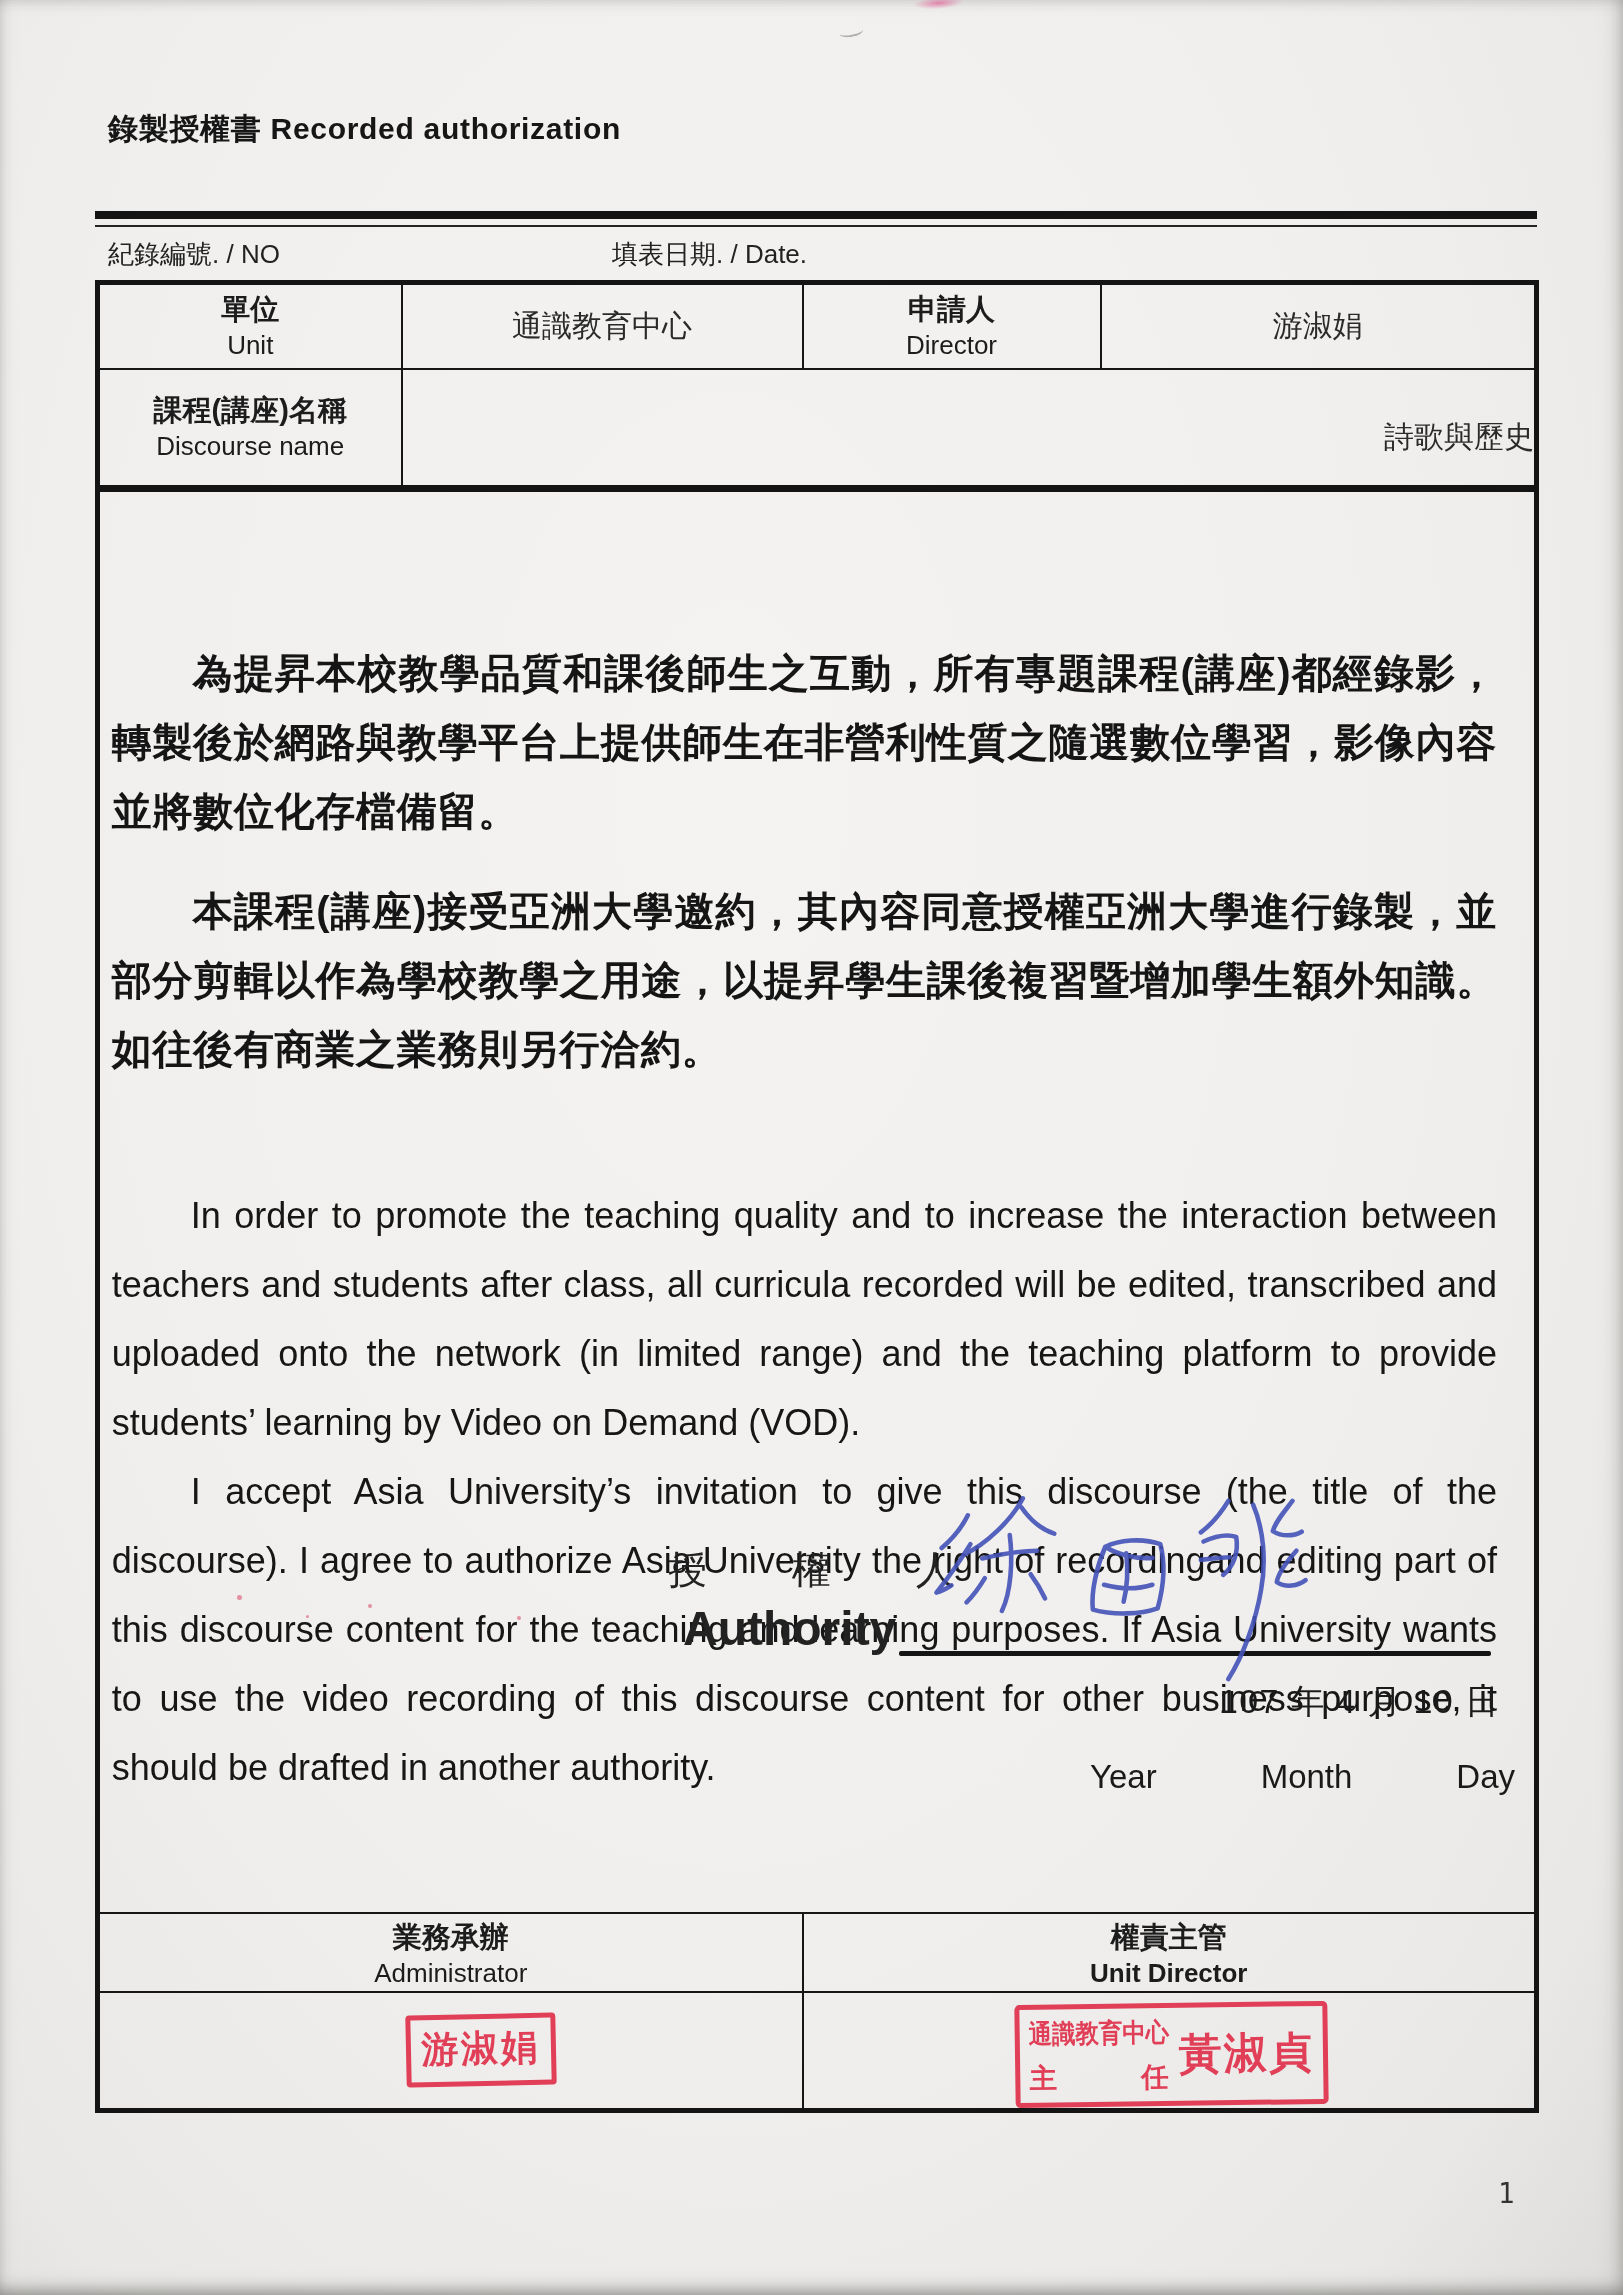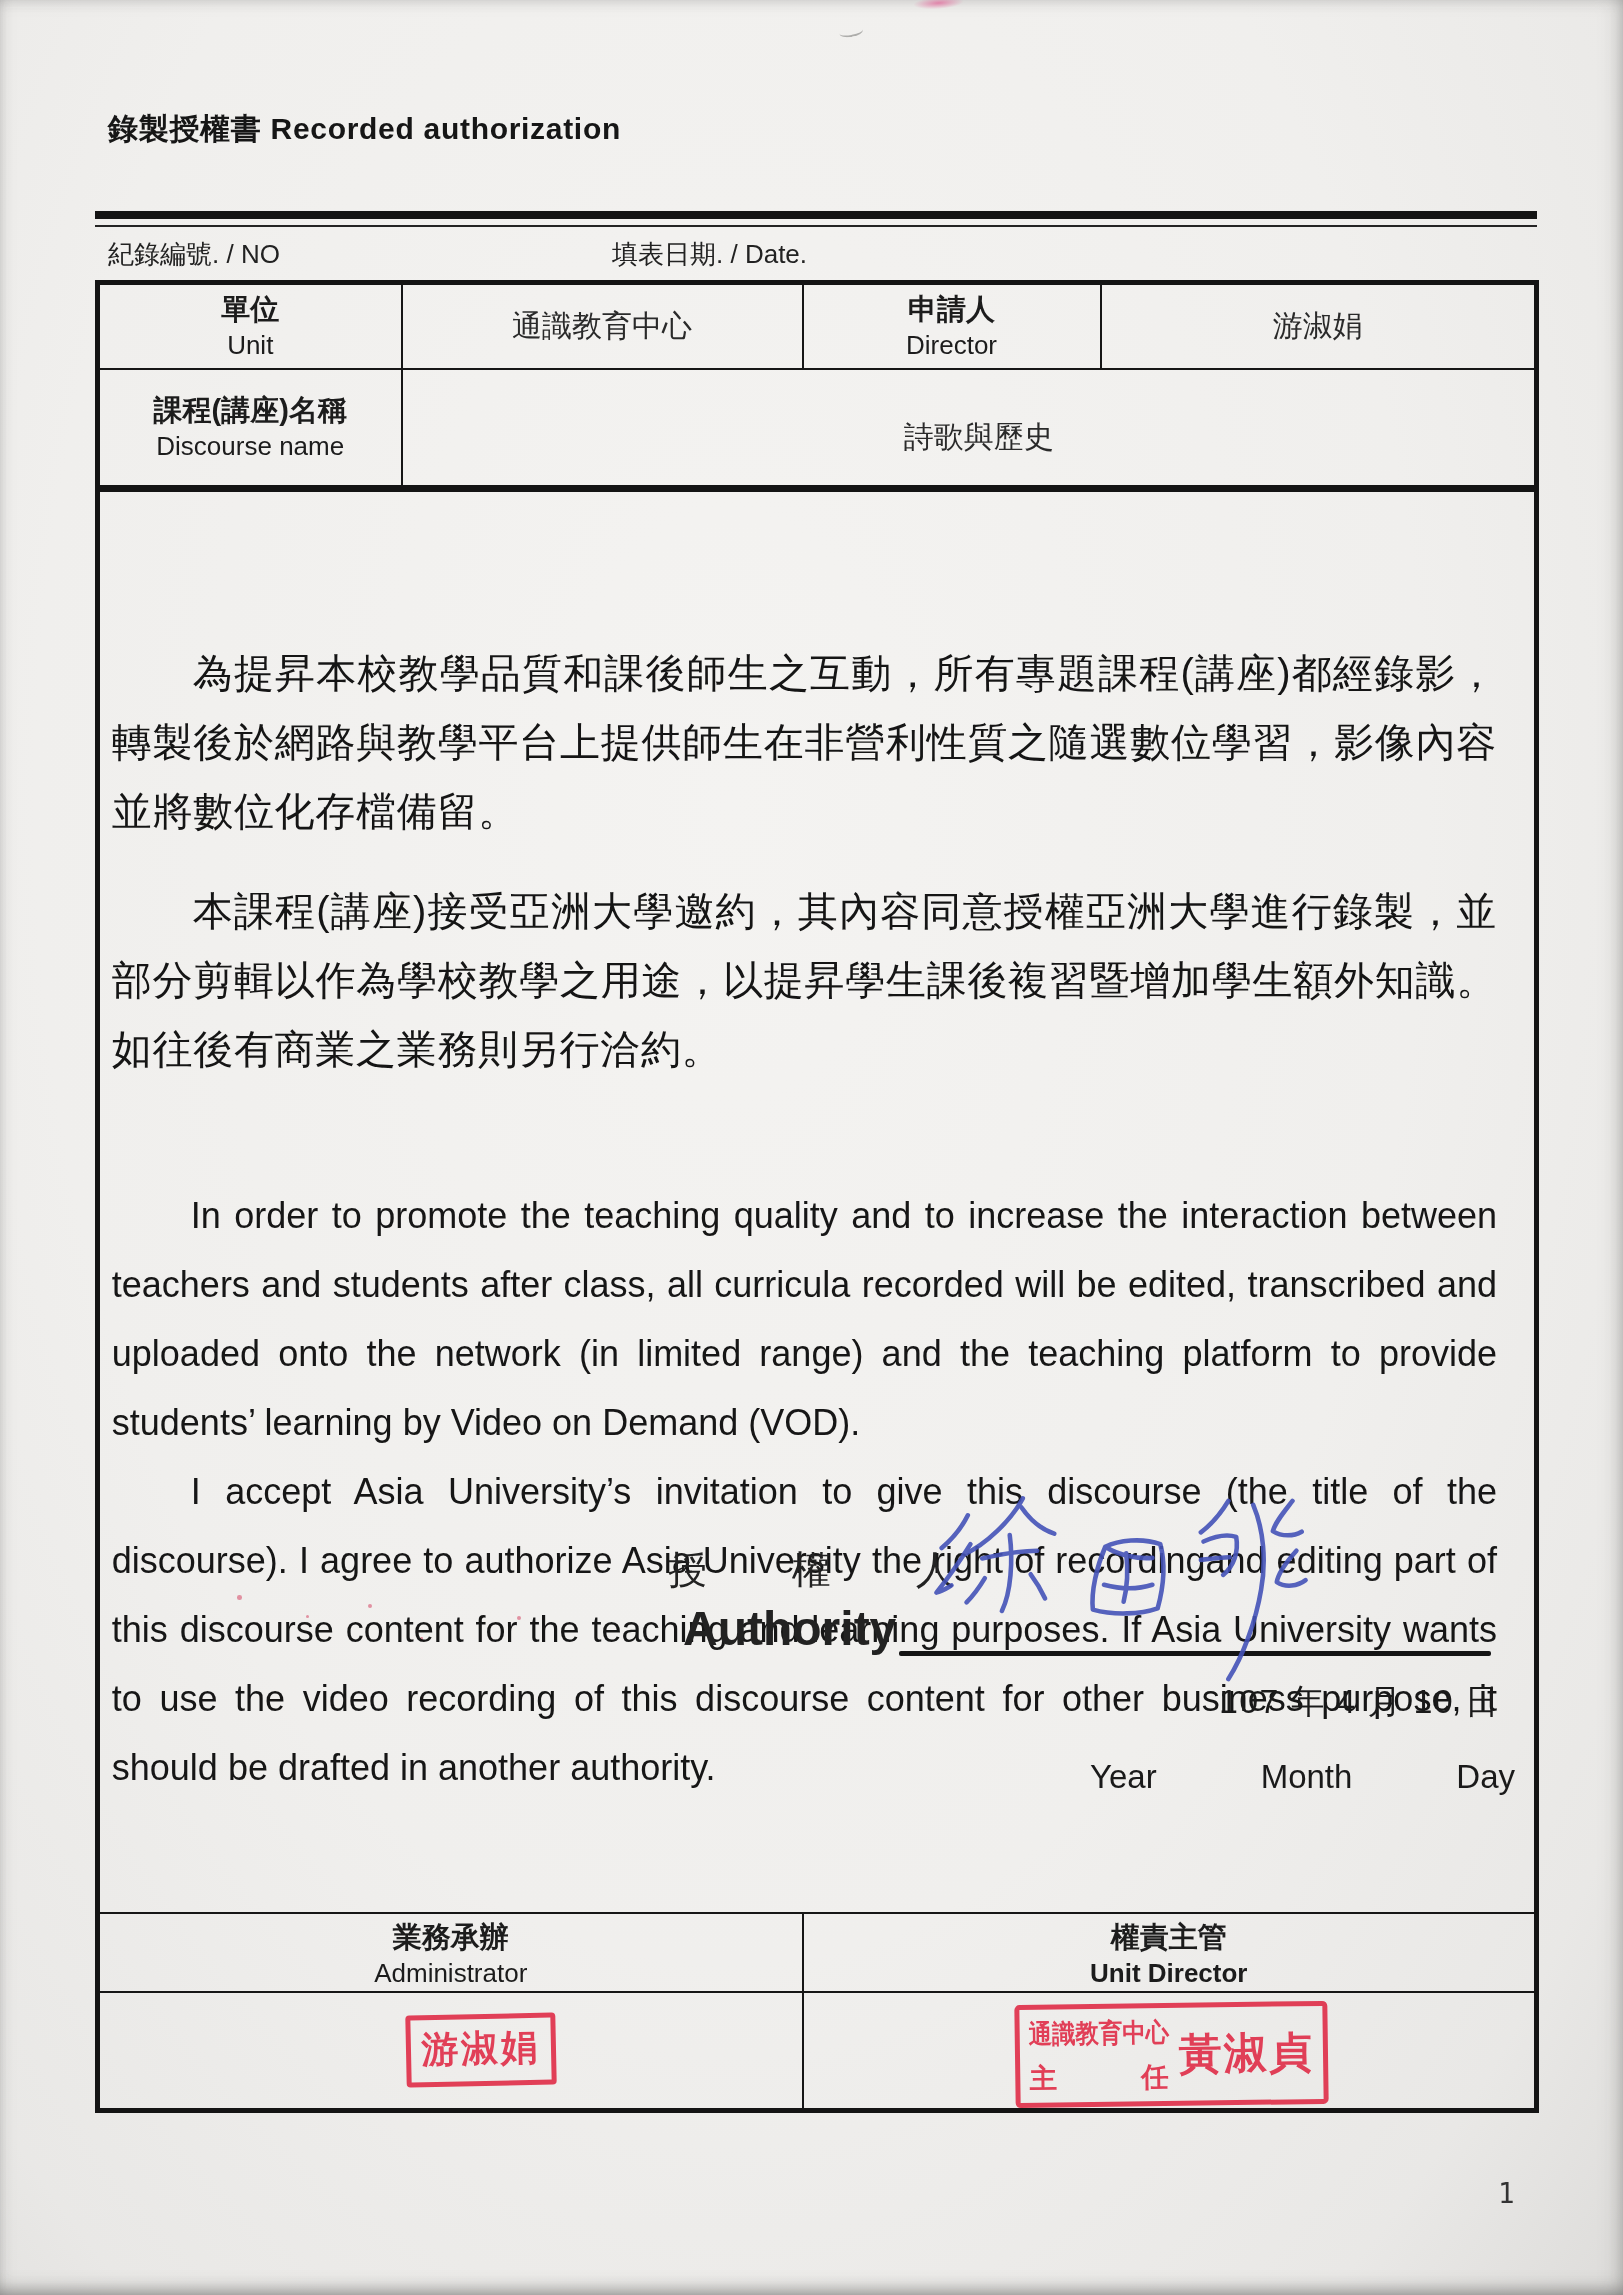--- a/index.html
+++ b/index.html
@@ -42,31 +42,31 @@
   table.form {
     position:absolute; left:95px; top:280px;
     width:1442px; border-collapse:collapse; table-layout:fixed;
     border:5.2px solid #141414;
   }
   table.form td { border:2.6px solid #161616; vertical-align:middle; }
   .lab-zh { font-size:29px; font-weight:700; line-height:1.3; text-align:center; }
   .lab-en { font-size:26px; font-weight:400; line-height:1.25; text-align:center; }
   .val    { font-size:30px; font-weight:400; text-align:center; color:#2a2a2a; }
   tr.r2 td { border-bottom:7.9px solid #141414; }
-  td.discourse-val { text-align:center; vertical-align:top; padding:19.6px 0 0 21px; }
+  td.discourse-val { text-align:right; vertical-align:top; padding:19.6px 0 0 21px; }
   
   td.bodycell {
     border-bottom:7.2px solid #141414;
     vertical-align:top; position:relative;
     padding:38px 37px 0 11.8px;
   }
   .zh-para {
     font-size:40px; line-height:69px; text-align:justify;
     text-indent:81px; color:#151515; letter-spacing:0.7px;
-    font-weight:400;
+    font-weight:700;
   }
   .zh-para + .zh-para { margin-top:31px; }
   .en-block { margin-top:97px; }
   .en-para {
     font-size:36px; line-height:69px; text-align:justify;
     text-indent:79px; color:#161616;
   }
   
   .auth-zh {
     position:absolute; left:568px; bottom:315px;

